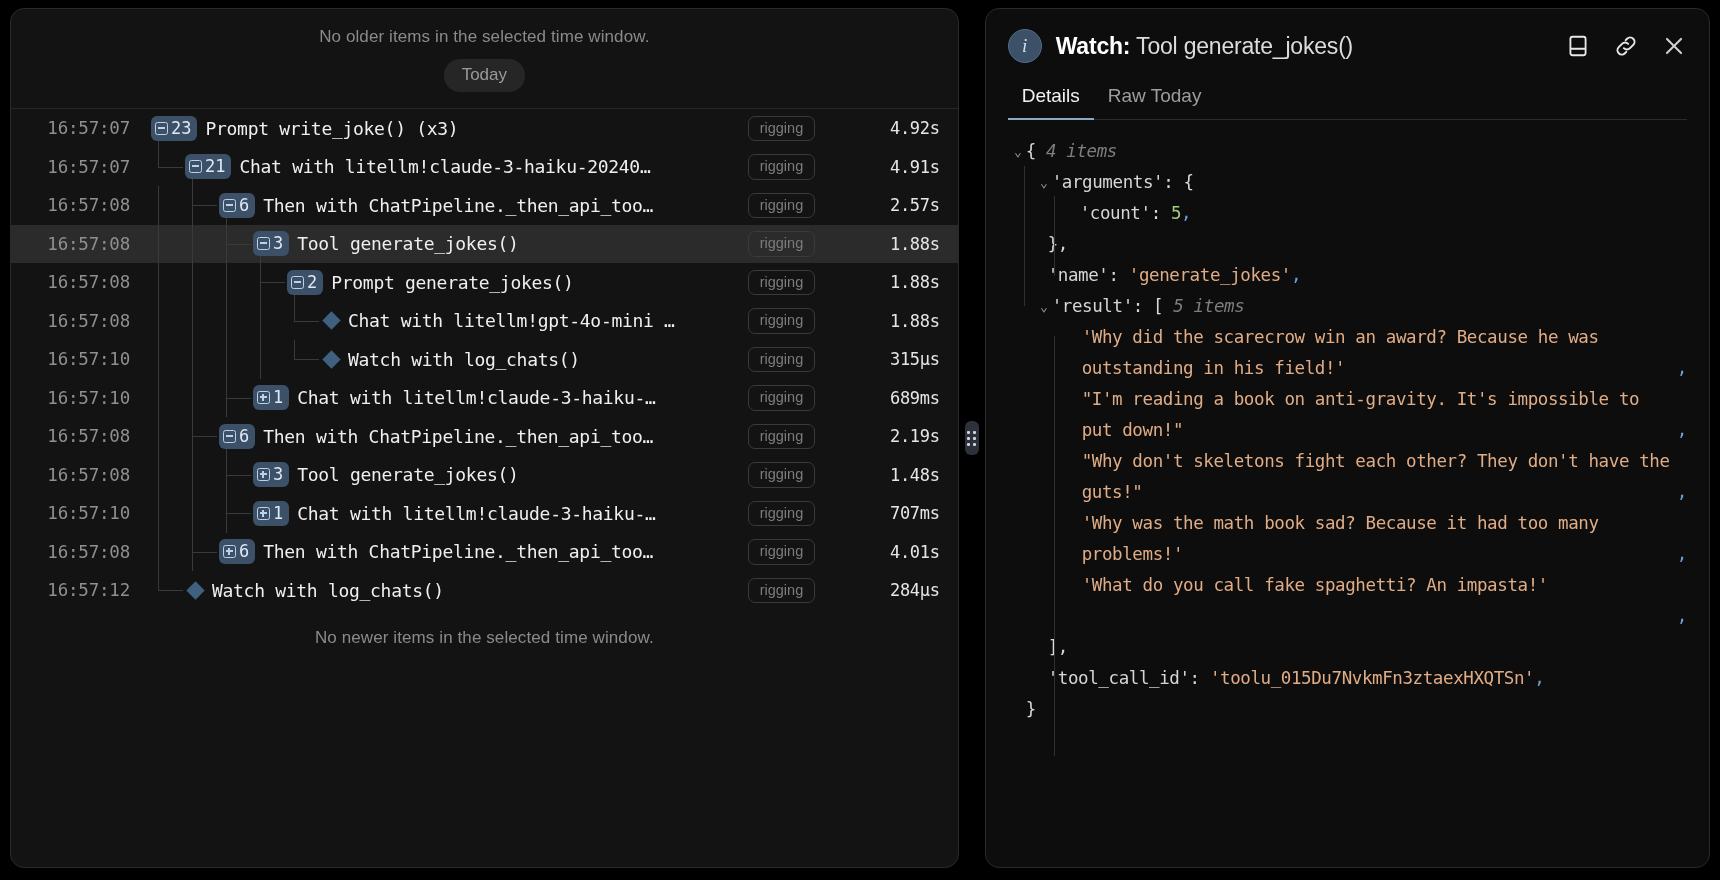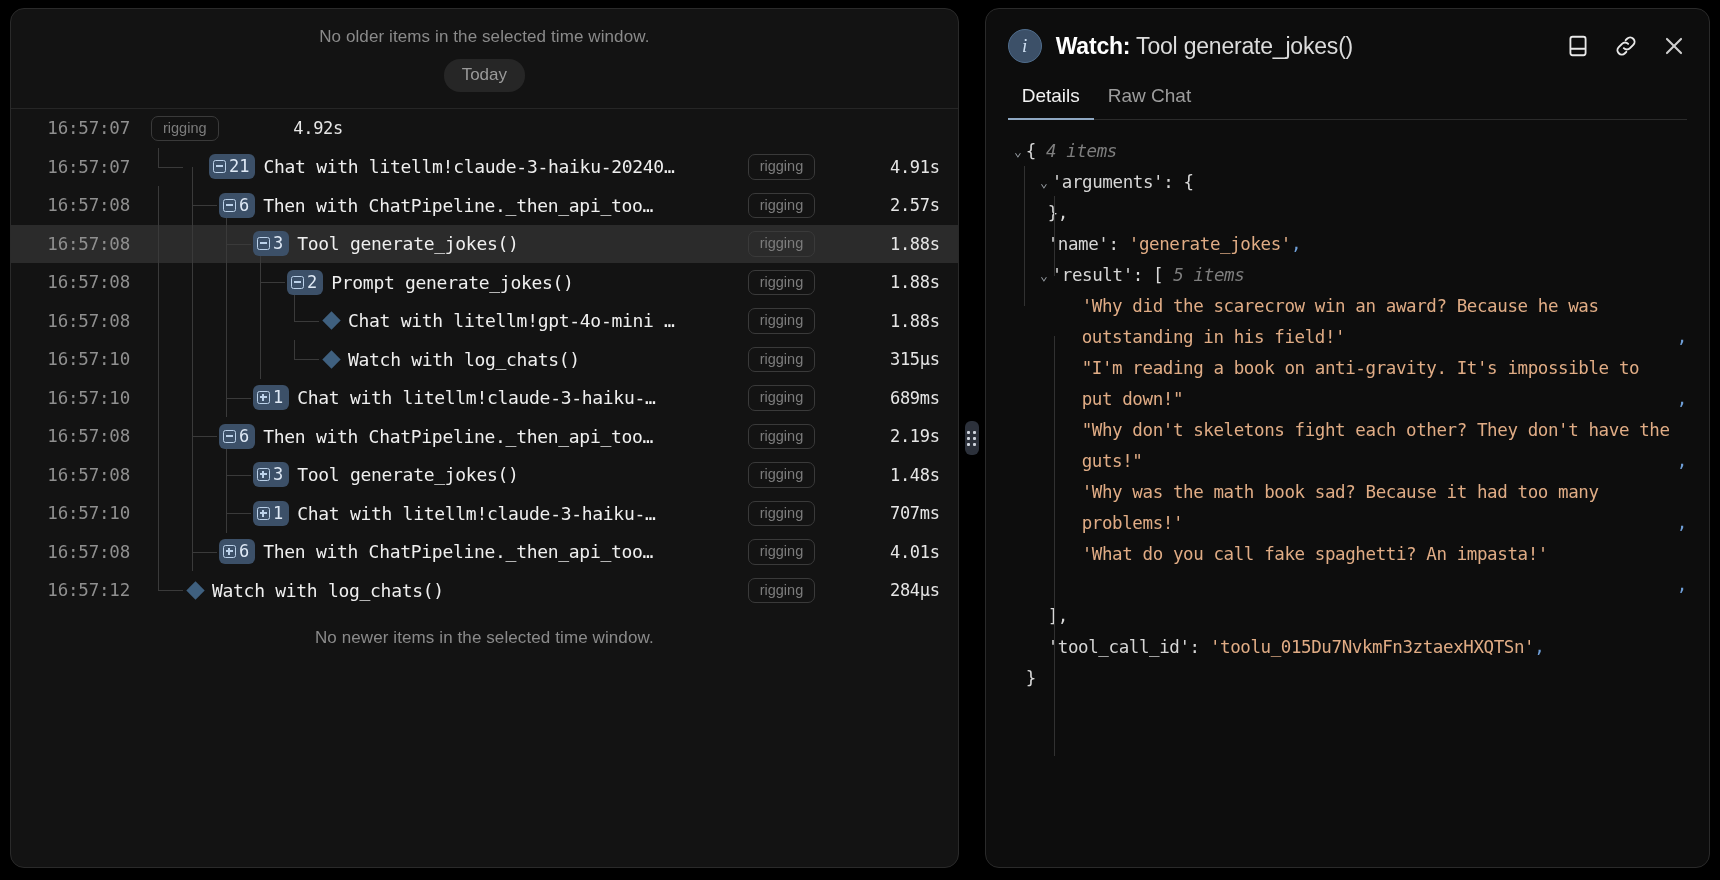--- a/index.html
+++ b/index.html
@@ -315,34 +315,46 @@
   <div class="left-panel">
     <div class="tl-top">
       <div class="tl-note">No older items in the selected time window.</div>
       <div class="today-wrap">
         <span class="today-pill">Today</span>
       </div>
     </div>
     <div class="rows" id="rows">
         <div class="row">
           <div class="ts">16:57:07</div>
+          <div class="treecell">
+            <div class="guides">
+              <div class="vline" style="left: 15px; top: 19px;"></div>
+            </div>
+            <div style="margin-left: 8px; display: flex; align-items: center; position: relative; z-index: 3;">
+              <span class="badge">
+                <span class="bx"></span>
+                <span class="cnt">23</span>
+              </span>
+            </div>
+            <span class="label">Prompt write_joke() (x3)</span>
+          </div>
           <div class="tagcell">
             <span class="tag">rigging</span>
           </div>
           <div class="durcell">4.92s</div>
         </div>
         <div class="row">
           <div class="ts">16:57:07</div>
           <div class="treecell">
             <div class="guides">
               <div class="vline half-top" style="left: 15px;"></div>
               <div class="hline" style="left: 15px; width: 25px;"></div>
               <div class="vline" style="left: 49px; top: 19px;"></div>
             </div>
-            <div style="margin-left: 66px; display: flex; align-items: center; position: relative; z-index: 3;">
+            <div style="margin-left: 42px; display: flex; align-items: center; position: relative; z-index: 3;">
               <span class="badge">
                 <span class="bx"></span>
                 <span class="cnt">21</span>
               </span>
             </div>
             <span class="label">Chat with litellm!claude-3-haiku-20240…</span>
           </div>
           <div class="tagcell">
             <span class="tag">rigging</span>
           </div>
@@ -624,27 +636,28 @@
           <svg class="ic" viewBox="0 0 24 24" fill="none" stroke="#cfcfcf" stroke-width="1.9" stroke-linecap="round">
             <line x1="5.5" y1="5.5" x2="18.5" y2="18.5"></line>
               <line x1="18.5" y1="5.5" x2="5.5" y2="18.5"></line>
           </svg>
         </span>
       </div>
     </div>
 
     <div class="rp-tabs" id="tabs">
         <div class="tab active">Details</div>
-        <div class="tab">Raw Chat</div>
+        <div class="tab">Raw Today</div>
       </div>
 
     <div class="rp-body">
       <div class="code" id="code">
           <div class="cline"><span class="chev" style="margin-left: 0px;">⌄</span><span><span class="k-plain">{ </span><span class="k-meta">4 items</span></span></div>
           <div class="cline"><span class="chev" style="margin-left: 26px;">⌄</span><span><span class="k-str">'arguments'</span><span class="k-plain">: </span><span class="k-plain">{</span></span></div>
+          <div class="cline"><span class="chev blank" style="margin-left: 54px;">&nbsp;</span><span><span class="k-str">'count'</span><span class="k-plain">: </span><span class="k-num">5</span><span class="k-punc">,</span></span></div>
           <div class="cline"><span class="chev blank" style="margin-left: 22px;">&nbsp;</span><span><span class="k-plain">},</span></span></div>
           <div class="cline"><span class="chev blank" style="margin-left: 22px;">&nbsp;</span><span><span class="k-str">'name'</span><span class="k-plain">: </span><span class="k-val-str">'generate_jokes'</span><span class="k-punc">,</span></span></div>
           <div class="cline"><span class="chev" style="margin-left: 26px;">⌄</span><span><span class="k-str">'result'</span><span class="k-plain">: </span><span class="k-plain">[ </span><span class="k-meta">5 items</span></span></div>
           <div class="cline entry" style="padding-left: 72px; white-space: normal; justify-content: space-between;">
             <span class="txt">'Why did the scarecrow win an award? Because he was outstanding in his field!'</span>
             <span class="comma">,</span>
           </div>
           <div class="cline entry" style="padding-left: 72px; white-space: normal;">
             <span class="txt">"I'm reading a book on anti-gravity. It's impossible to put down!"</span>
             <span class="comma">,</span>

